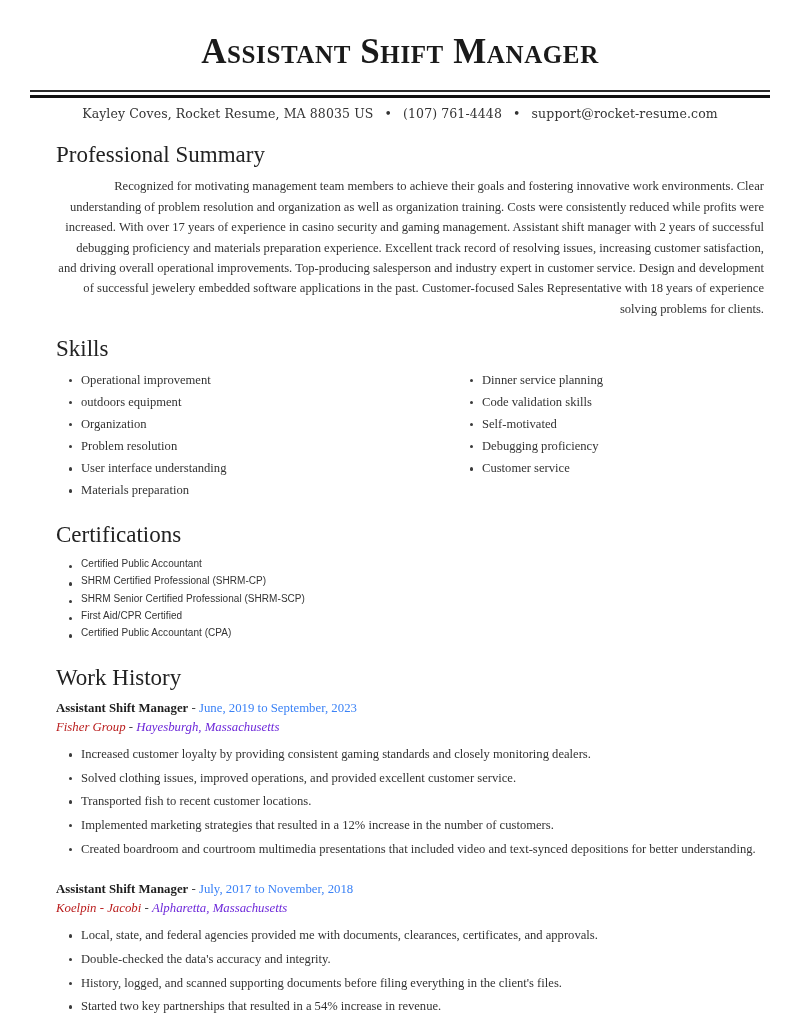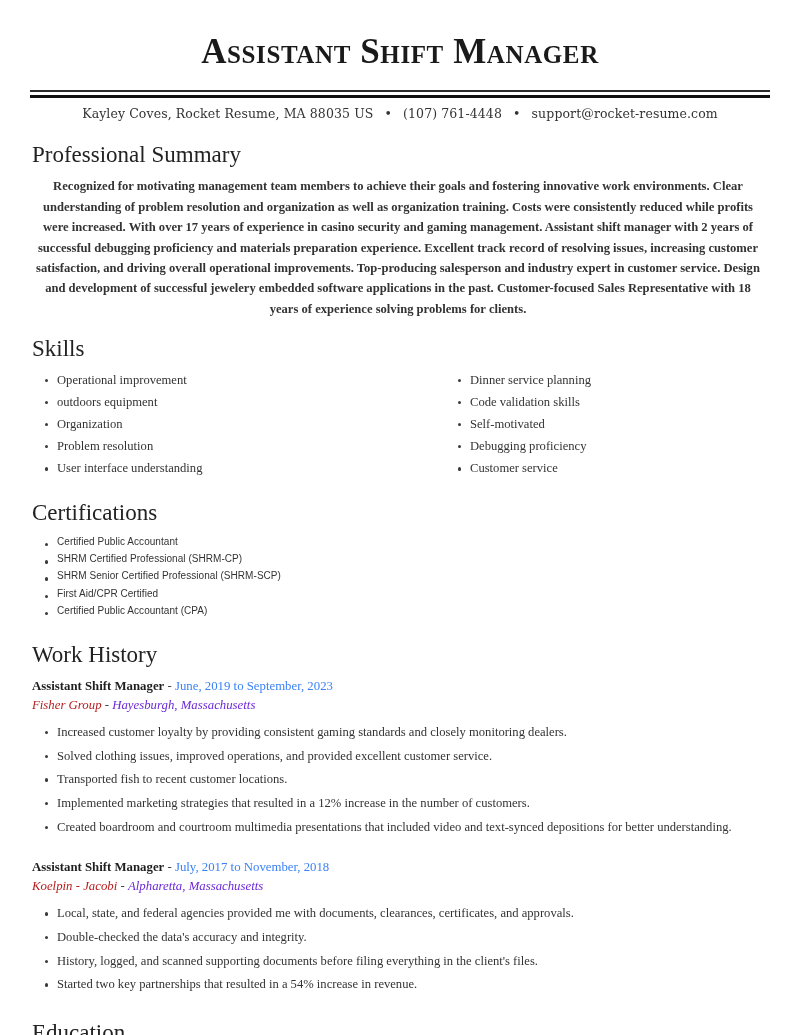--- a/index.html
+++ b/index.html
@@ -67,39 +67,39 @@
     padding-bottom: 4px;
     letter-spacing: 0.1px;
   }
   .contact-sep {
     padding: 0 7px;
   }
 
   
   .section {
     padding: 0 2px;
+    margin-left: 24px;
   }
   .section-title {
     font-family: "Liberation Serif", "DejaVu Serif", serif;
     font-weight: 400;
     font-size: 23px;
     color: #222222;
     margin: 0;
     padding-top: 16px;
     padding-bottom: 8px;
     line-height: 1.2;
   }
   .summary-text {
     font-size: 12.6px;
     line-height: 1.62;
     color: #333333;
     margin: 0;
-    text-align: center;
+    text-align: right;
     padding-right: 4px;
-    font-weight: bold;
   }
 
   
   ul.bullets {
     list-style: none;
     margin: 0;
     padding: 0;
   }
   ul.bullets > li {
     position: relative;
@@ -230,20 +230,21 @@
   <div class="section skills">
     <h2 class="section-title">Skills</h2>
     <div class="skills-cols">
       <div class="skills-col left">
         <ul class="bullets">
           <li>Operational improvement</li>
           <li>outdoors equipment</li>
           <li>Organization</li>
           <li>Problem resolution</li>
           <li>User interface understanding</li>
+          <li>Materials preparation</li>
         </ul>
       </div>
       <div class="skills-col right">
         <ul class="bullets">
           <li>Dinner service planning</li>
           <li>Code validation skills</li>
           <li>Self-motivated</li>
           <li>Debugging proficiency</li>
           <li>Customer service</li>
         </ul>

